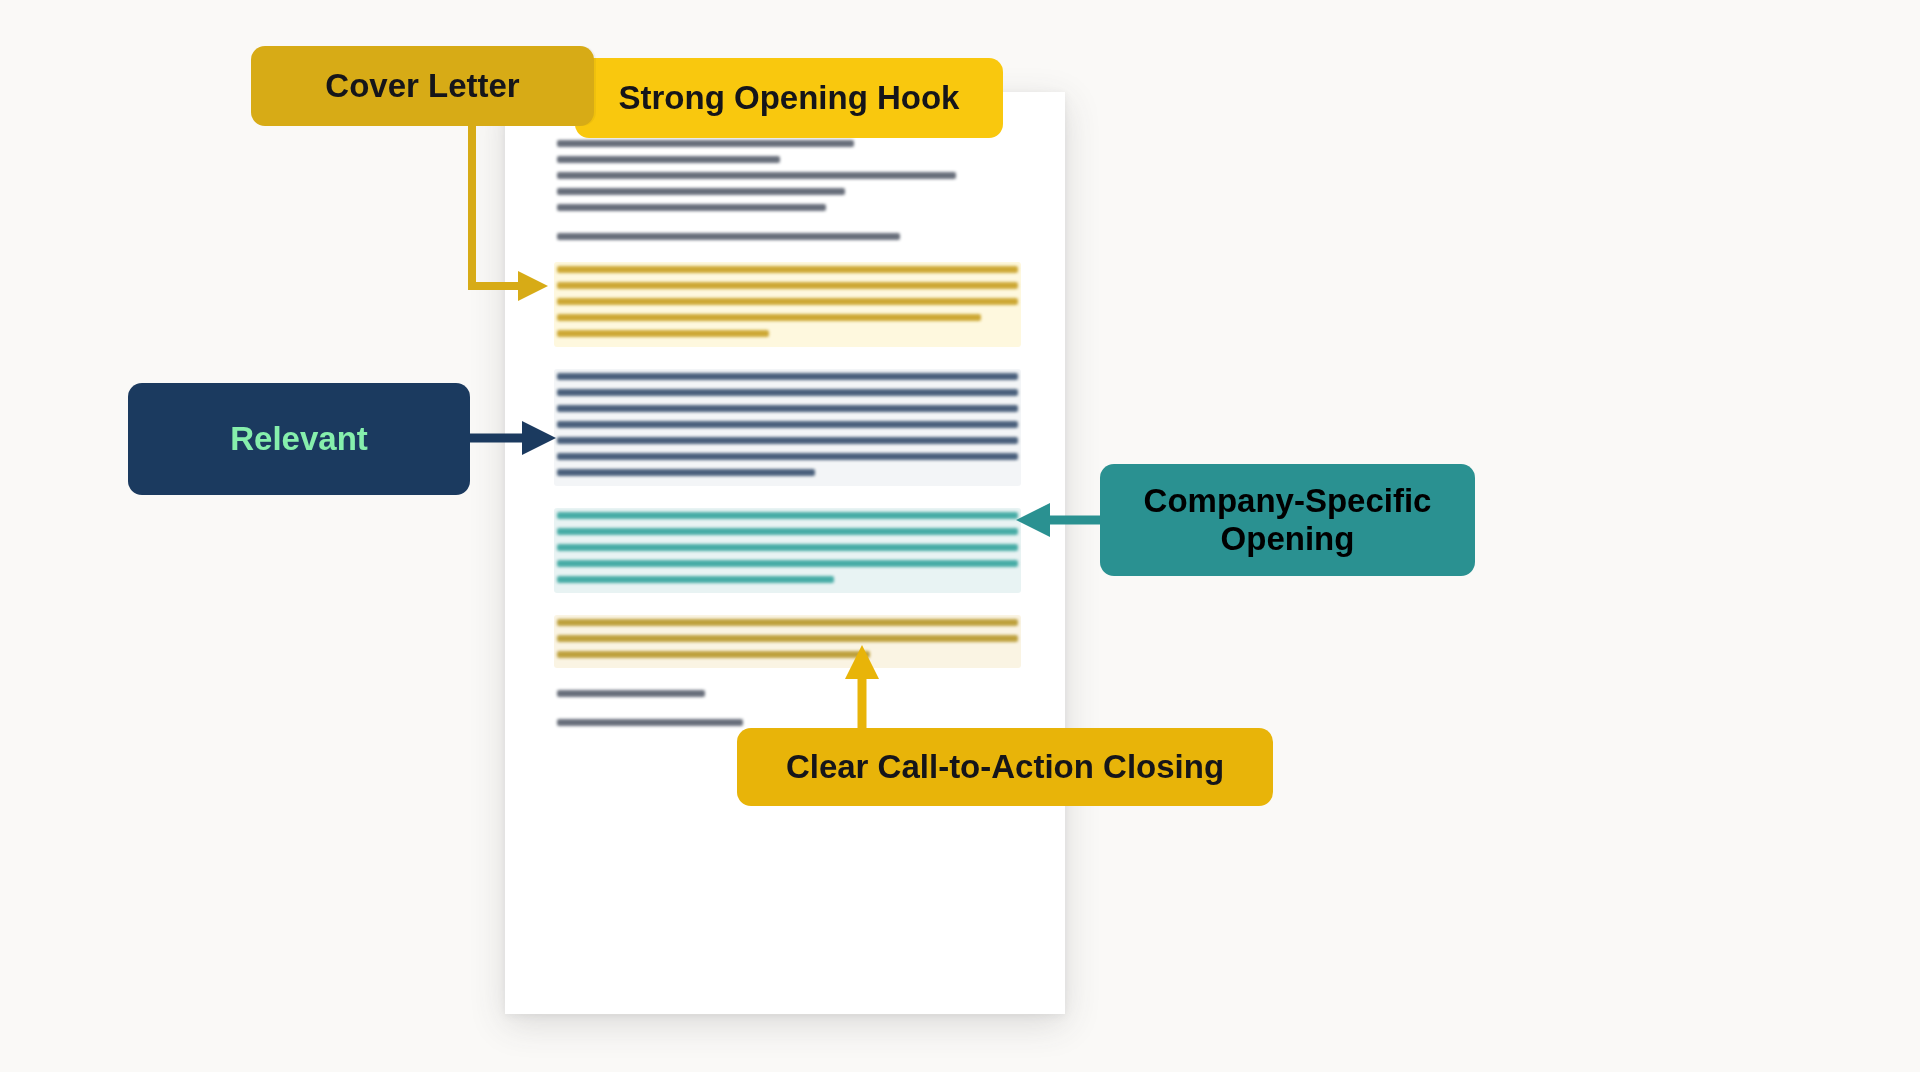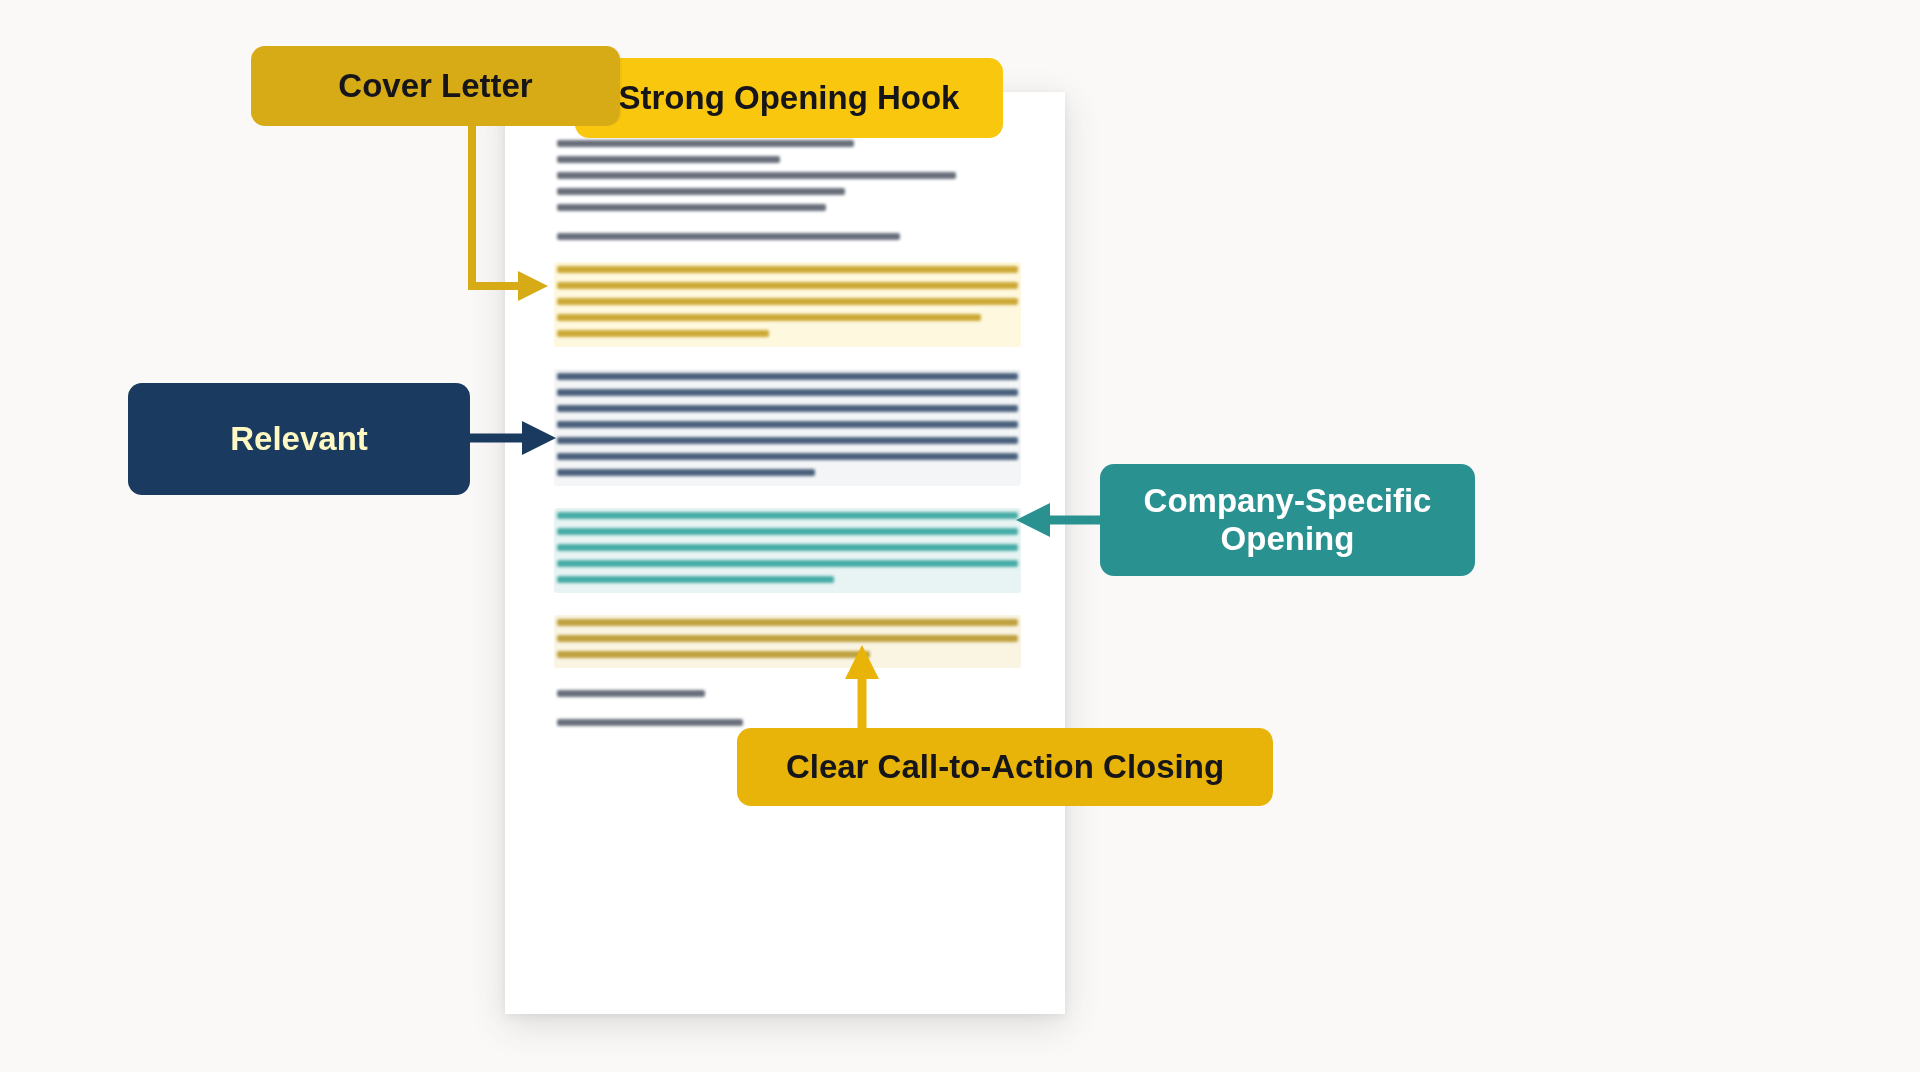--- a/index.html
+++ b/index.html
@@ -51,39 +51,39 @@
   }
   .callout span{display:block;}
 
   #callout-strong-opening-hook{
     left:575px;top:58px;width:428px;height:80px;
     background:#f9c80e;border-radius:14px;
     color:#15151a;font-size:33px;font-weight:bold;
     z-index:3;
   }
   #callout-cover-letter{
-    left:251px;top:46px;width:369px;height:80px;
+    left:251px;top:46px;width:343px;height:80px;
     background:#d7ab16;border-radius:14px 0 0 14px;
     color:#15151a;font-size:33px;font-weight:bold;
     z-index:4;
     box-shadow:2px 0 0 rgba(0,0,0,0.04);
   }
   #callout-cover-letter{border-radius:14px;}
 
   #callout-relevant-experience{
     left:128px;top:383px;width:342px;height:112px;
     background:#1b3a5f;border-radius:14px;
-    color:#fef9c3;font-size:33px;font-weight:bold;
+    color:#86efac;font-size:33px;font-weight:bold;
     padding:0 18px;
     z-index:4;
   }
   #callout-company-specific{
     left:1100px;top:464px;width:375px;height:112px;
     background:#2a9191;border-radius:14px;
-    color:#ffffff;font-size:33px;font-weight:bold;
+    color:#000000;font-size:33px;font-weight:bold;
     padding:0 16px;
     z-index:4;
   }
   #callout-clear-cta{
     left:737px;top:728px;width:536px;height:78px;
     background:#e8b409;border-radius:14px;
     color:#15151a;font-size:33px;font-weight:bold;
     z-index:4;
   }
 

